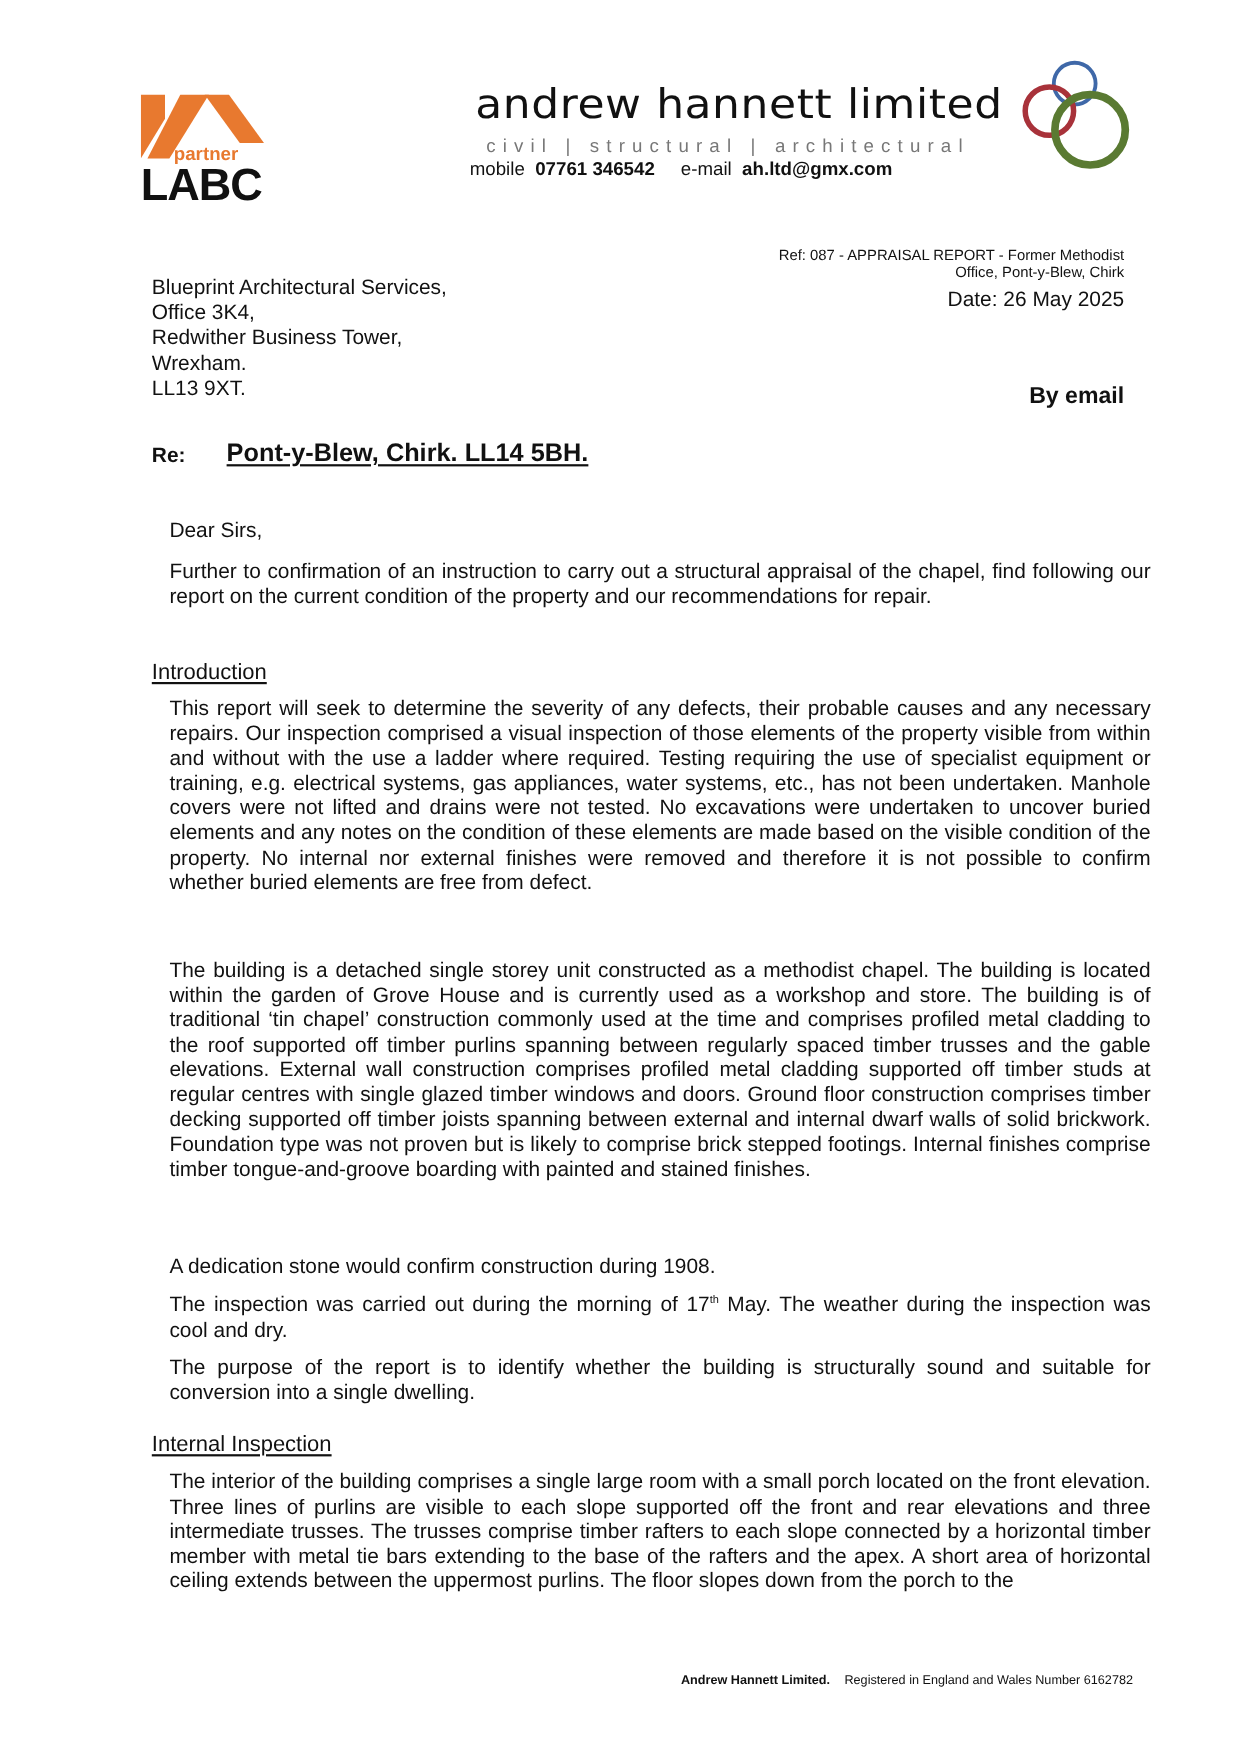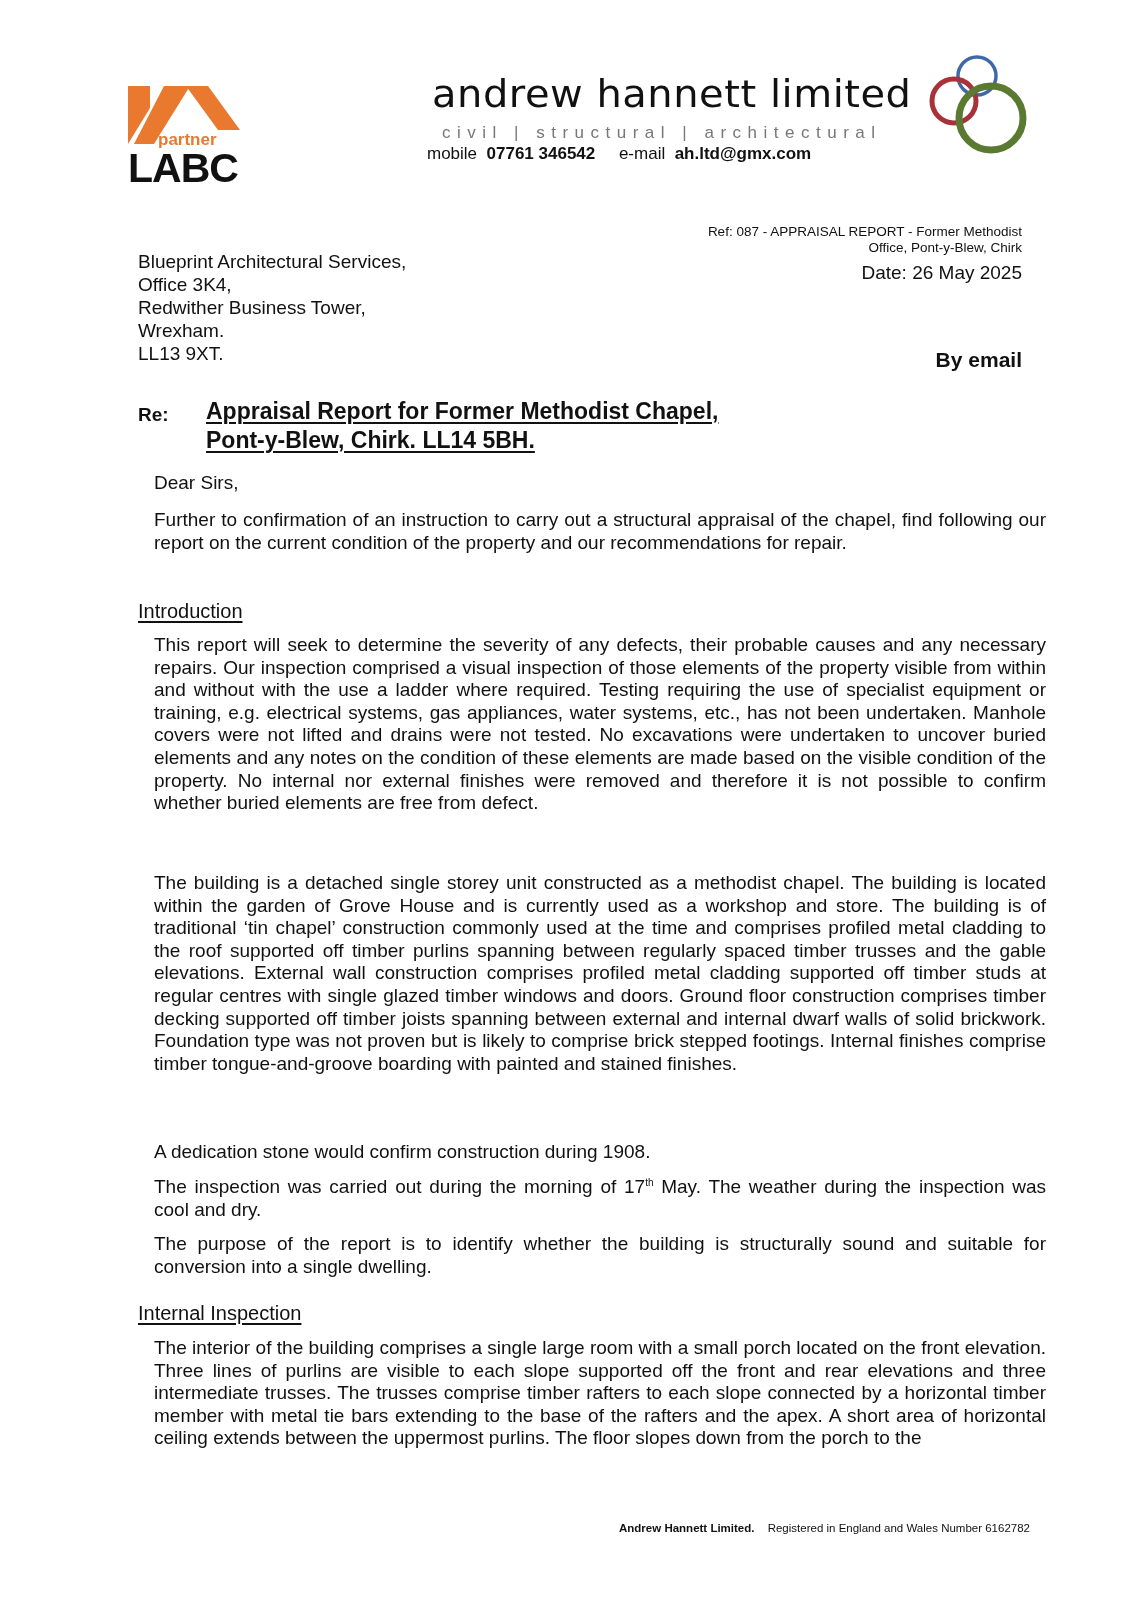--- a/index.html
+++ b/index.html
@@ -76,21 +76,20 @@
 
 <div class="abs ref">
   <div>Ref:  087 - APPRAISAL REPORT - Former Methodist</div>
   <div>Office, Pont-y-Blew, Chirk</div>
 </div>
 <div class="abs date">Date:  26 May 2025</div>
 <div class="abs byemail">By email</div>
 
 <div class="abs re-label">Re:</div>
 <div class="abs re-title">
-  <div>Appraisal Report for Former Methodist Chapel,</div>
   <div>Pont-y-Blew, Chirk. LL14 5BH.</div>
 </div>
 
 <div class="abs body-text" style="top:472px;">
   <p>Dear Sirs,</p>
 </div>
 <div class="abs body-text" style="top:509px;">
   <p>Further to confirmation of an instruction to carry out a structural appraisal of the chapel, find following our report on the current condition of the property and our recommendations for repair.</p>
 </div>
 

